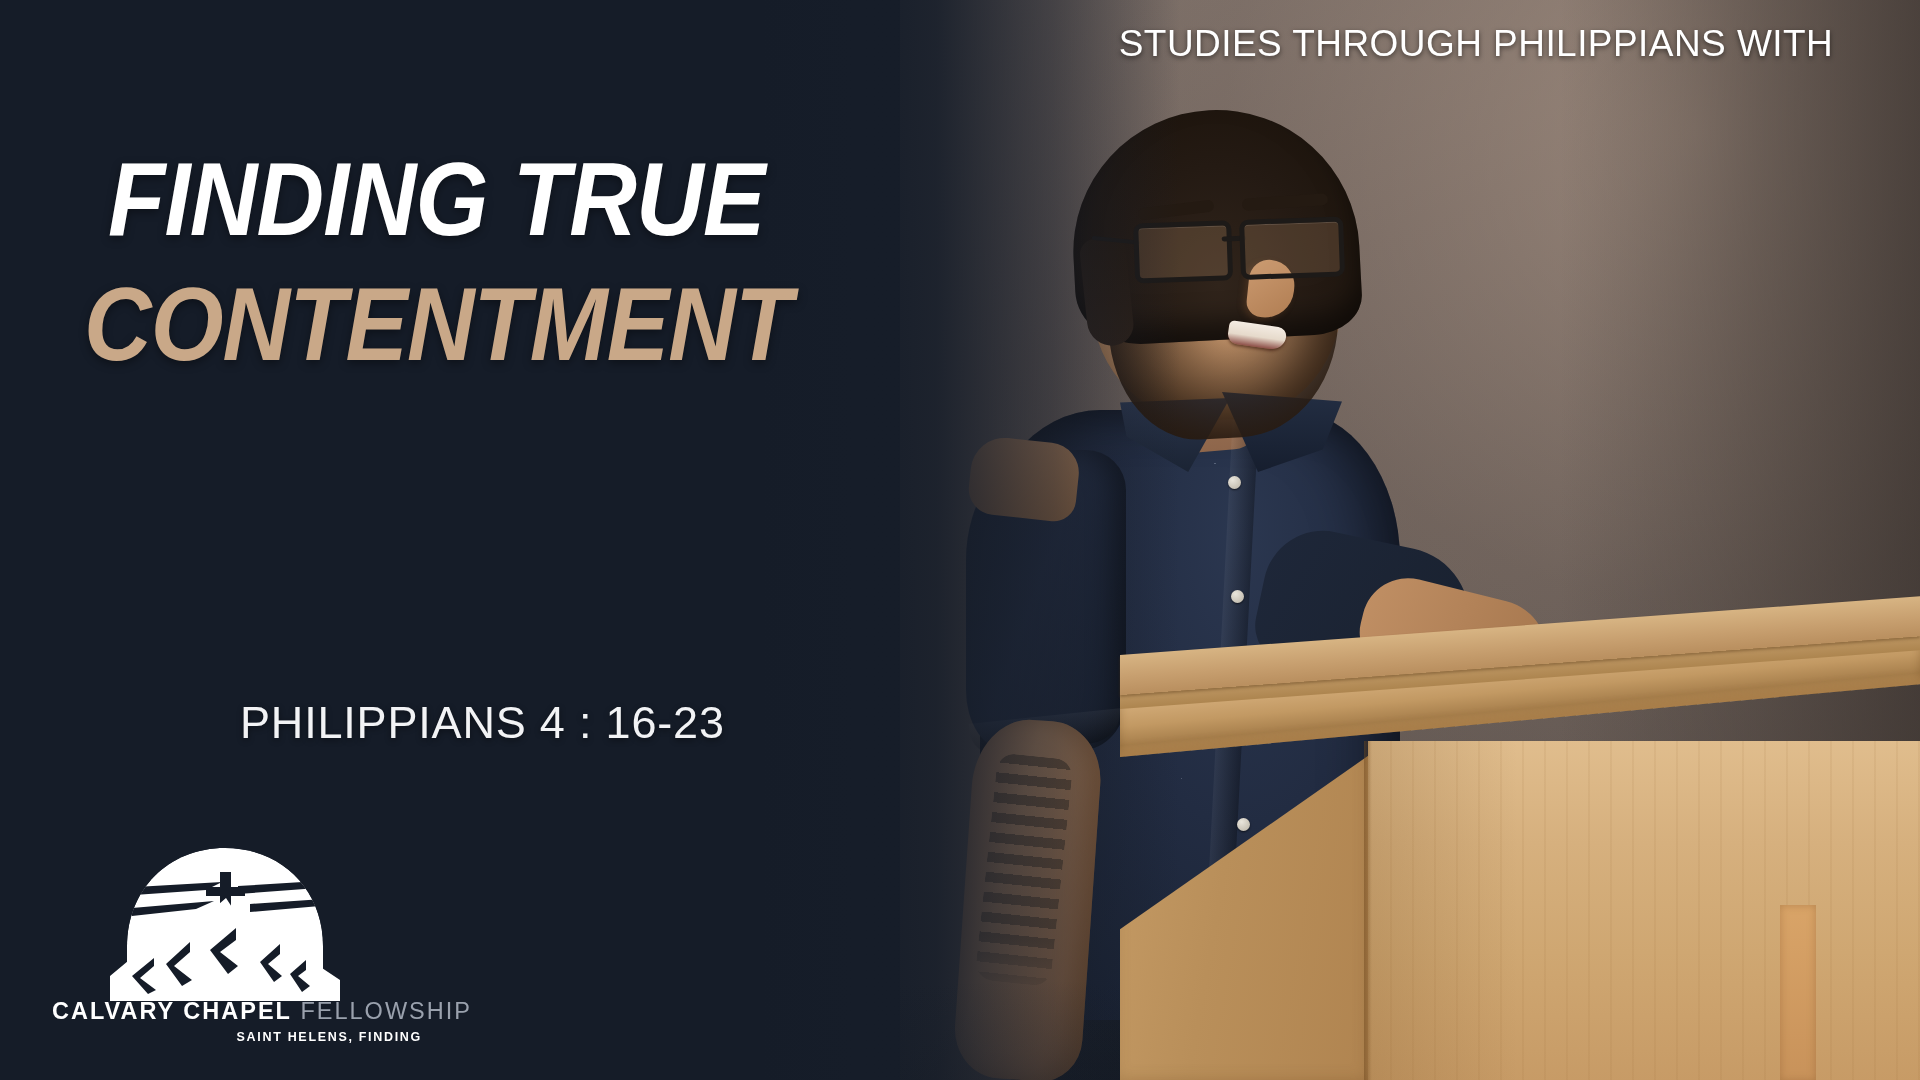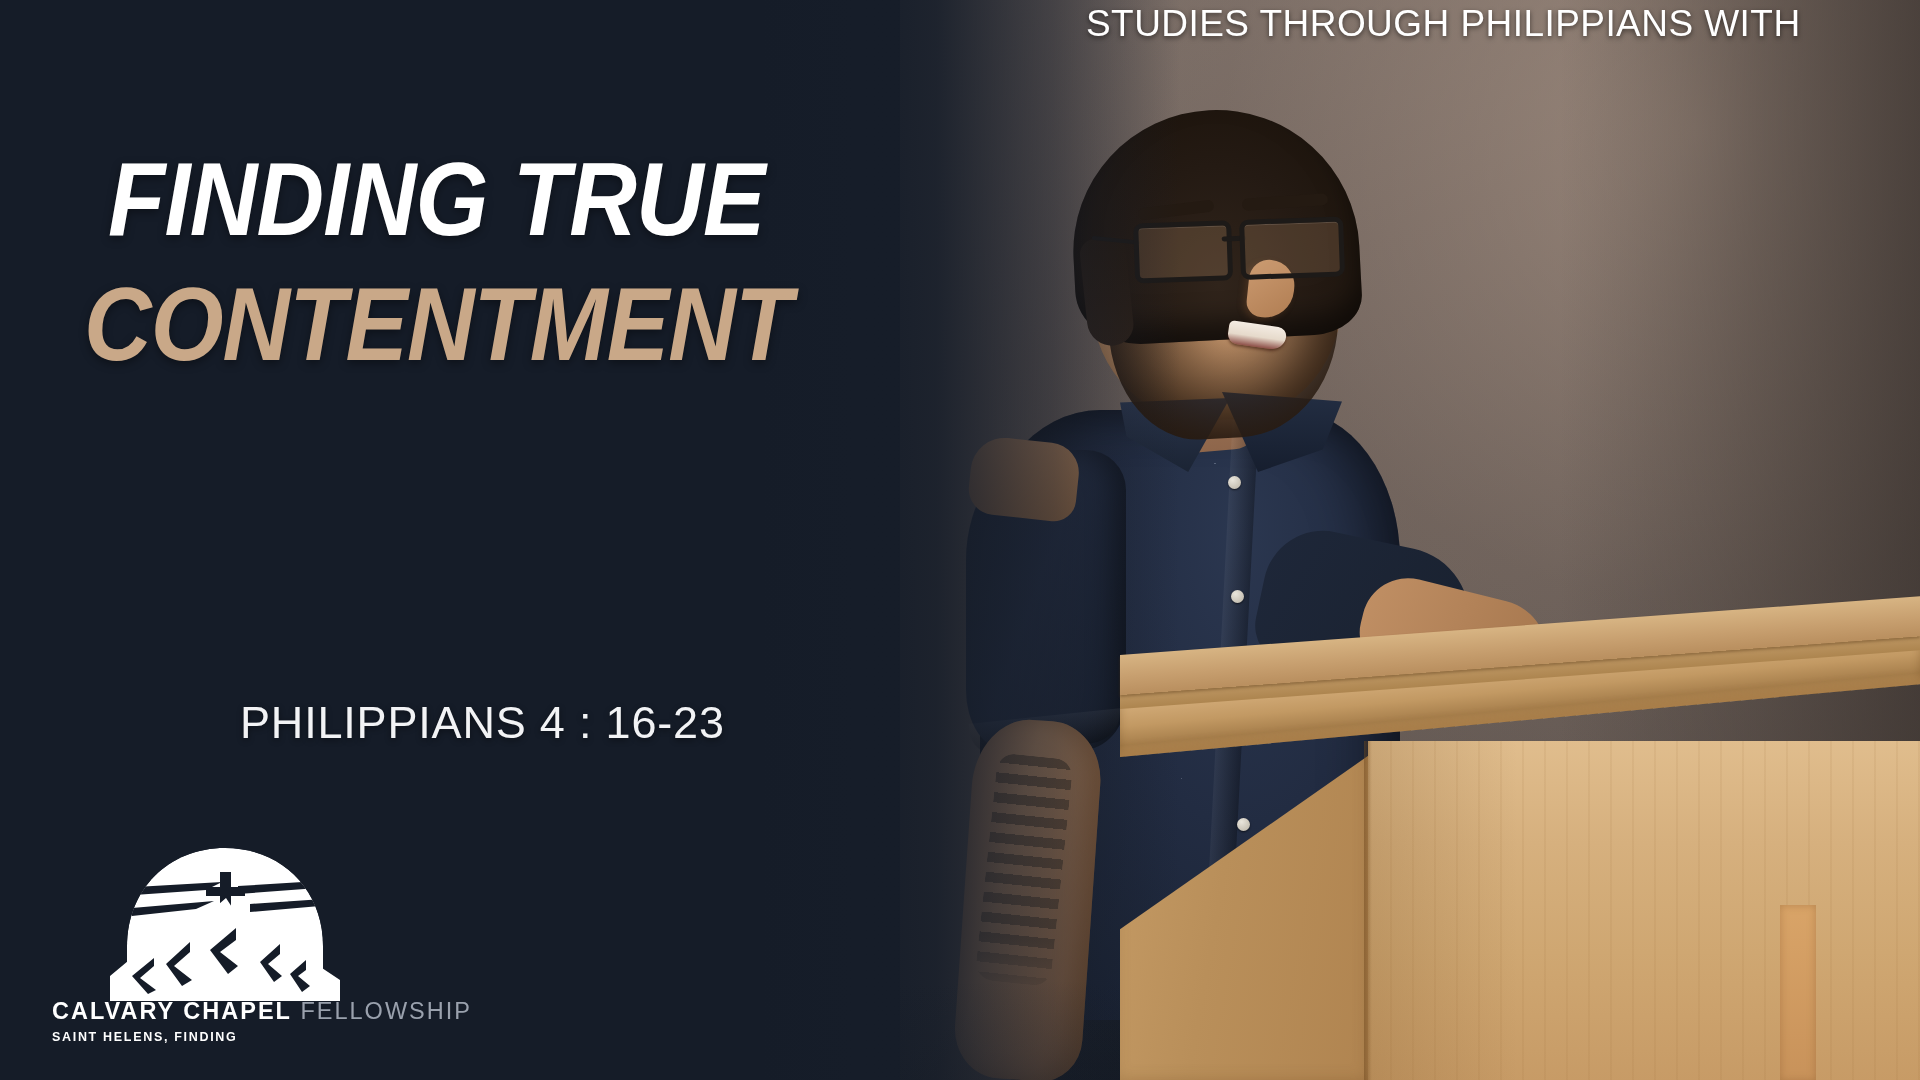--- a/index.html
+++ b/index.html
@@ -170,21 +170,21 @@
     background:linear-gradient(90deg,rgba(120,82,38,.22),rgba(120,82,38,0));}
   .podium-grain{position:absolute;left:248px;top:86px;width:552px;height:340px;opacity:.30;
     background:repeating-linear-gradient(90deg, rgba(150,104,52,.30) 0px, rgba(150,104,52,.30) 2px, rgba(0,0,0,0) 2px, rgba(0,0,0,0) 22px);}
   .podium-inlay{position:absolute;left:660px;top:250px;width:36px;height:176px;
     background:linear-gradient(180deg,#d9a468,#c8925a);box-shadow:inset 0 0 8px rgba(120,78,34,.35);}
   .podium-edge{position:absolute;left:244px;top:86px;width:8px;height:340px;
     background:linear-gradient(90deg,rgba(110,72,30,.5),rgba(110,72,30,0));}
 
   
   .kicker{
-    position:absolute;right:54px;top:4px;width:780px;text-align:left;z-index:20;
+    position:absolute;right:54px;top:24px;width:780px;text-align:center;z-index:20;
     color:#ffffff;font-size:37px;line-height:1.10;letter-spacing:.012em;
     font-weight:300;font-family:"Liberation Sans",sans-serif;
     text-shadow:0 2px 5px rgba(0,0,0,.55);
   }
   .kicker .ln{display:block;white-space:nowrap;}
 
   .titlewrap{position:absolute;left:108px;top:148px;z-index:20;}
   .title-l1{
     display:block;color:#ffffff;font-weight:bold;font-style:italic;
     font-size:104px;line-height:.99;letter-spacing:-.008em;
@@ -204,21 +204,21 @@
   .reference{
     position:absolute;left:240px;top:697px;z-index:20;
     color:#f2f3f5;font-size:45px;font-weight:300;letter-spacing:.018em;
     white-space:nowrap;font-family:"Liberation Sans",sans-serif;
     text-shadow:0 2px 6px rgba(0,0,0,.45);
   }
 
   
   .logo{position:absolute;left:52px;top:846px;width:370px;height:212px;z-index:20;}
   .logo-mark{position:absolute;left:58px;top:0;width:230px;height:155px;}
-  .logo-text{position:absolute;left:0;top:152px;width:370px;text-align:left;}
+  .logo-text{position:absolute;left:0;top:152px;width:370px;text-align:right;}
   .logo-line1{font-size:23.5px;letter-spacing:.085em;white-space:nowrap;font-family:"Liberation Sans",sans-serif;}
   .logo-line1 .b{color:#ffffff;font-weight:bold;}
   .logo-line1 .t{color:#9aa1ad;font-weight:300;}
   .logo-line2{margin-top:5px;font-size:12.5px;letter-spacing:.135em;color:#ffffff;
     font-weight:bold;white-space:nowrap;font-family:"Liberation Sans",sans-serif;}
 </style>
 </head>
 <body>
 
 <div id="stage">

